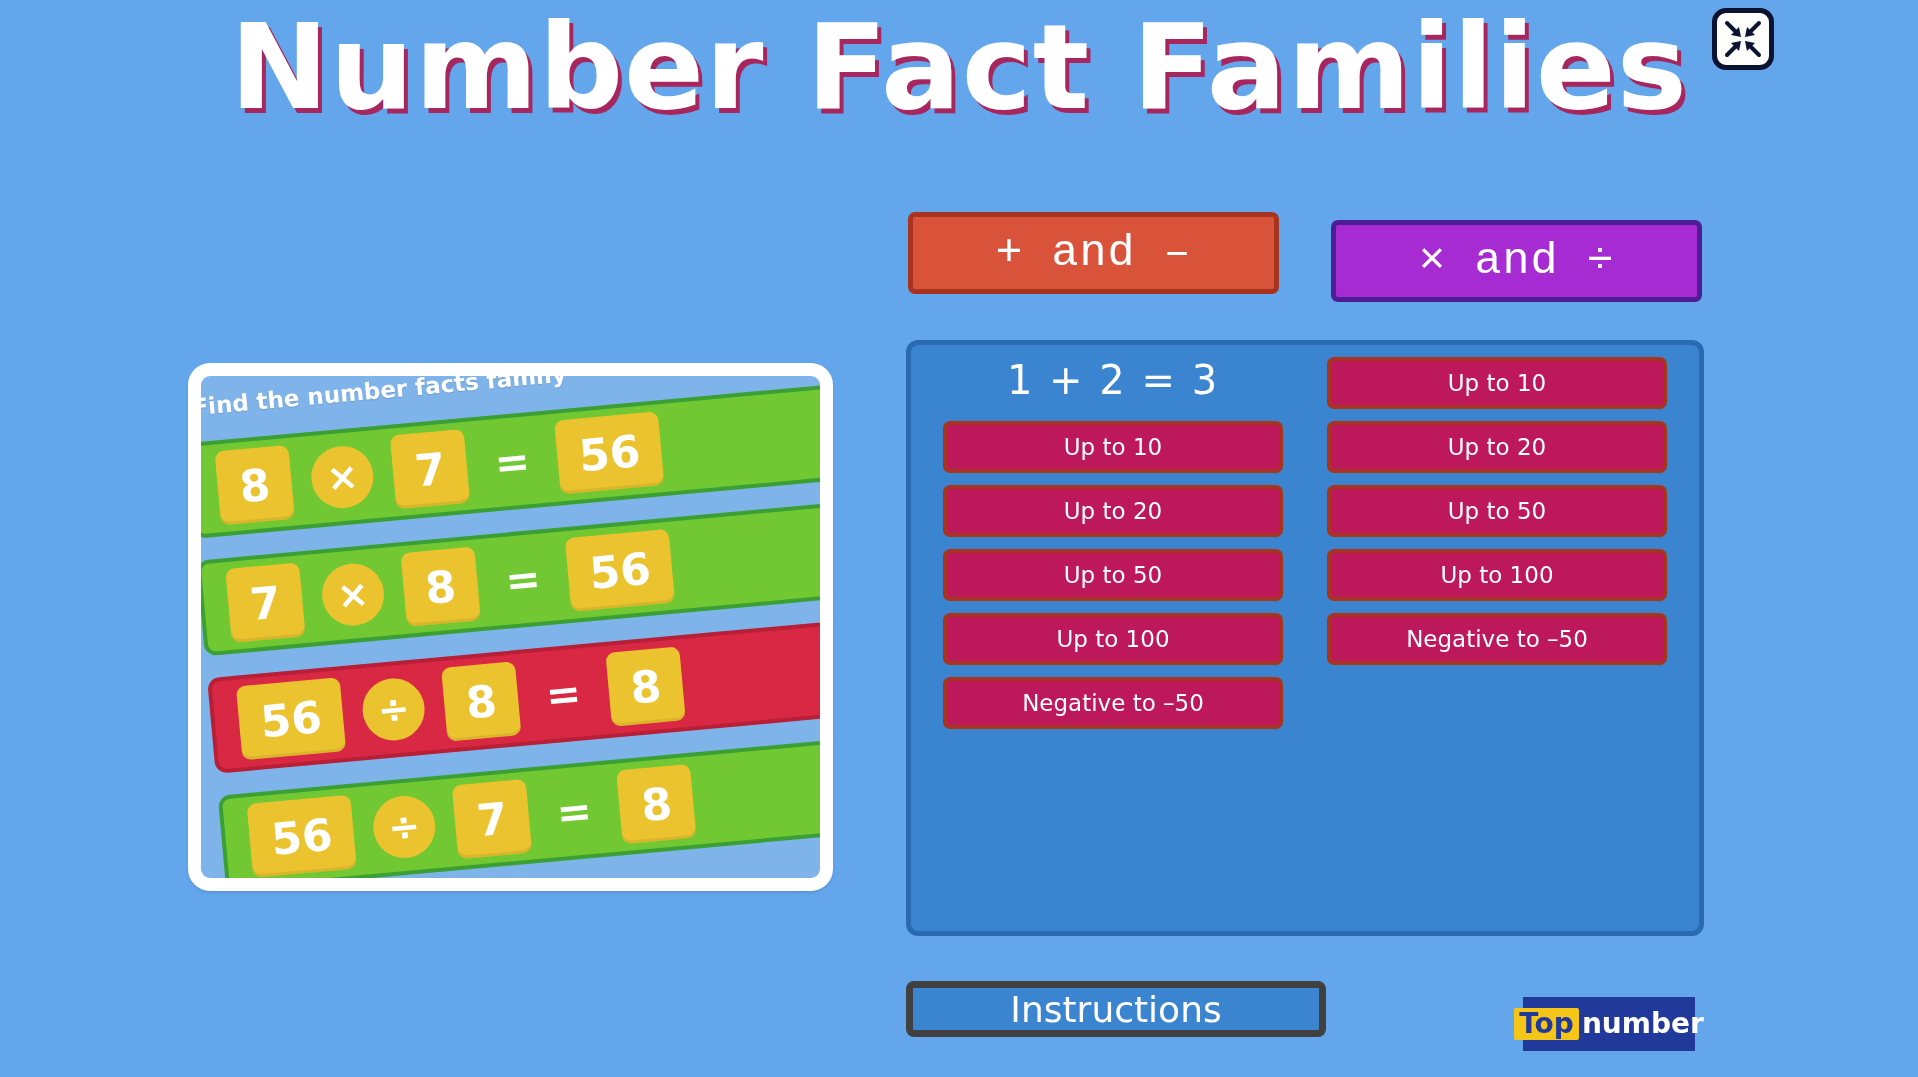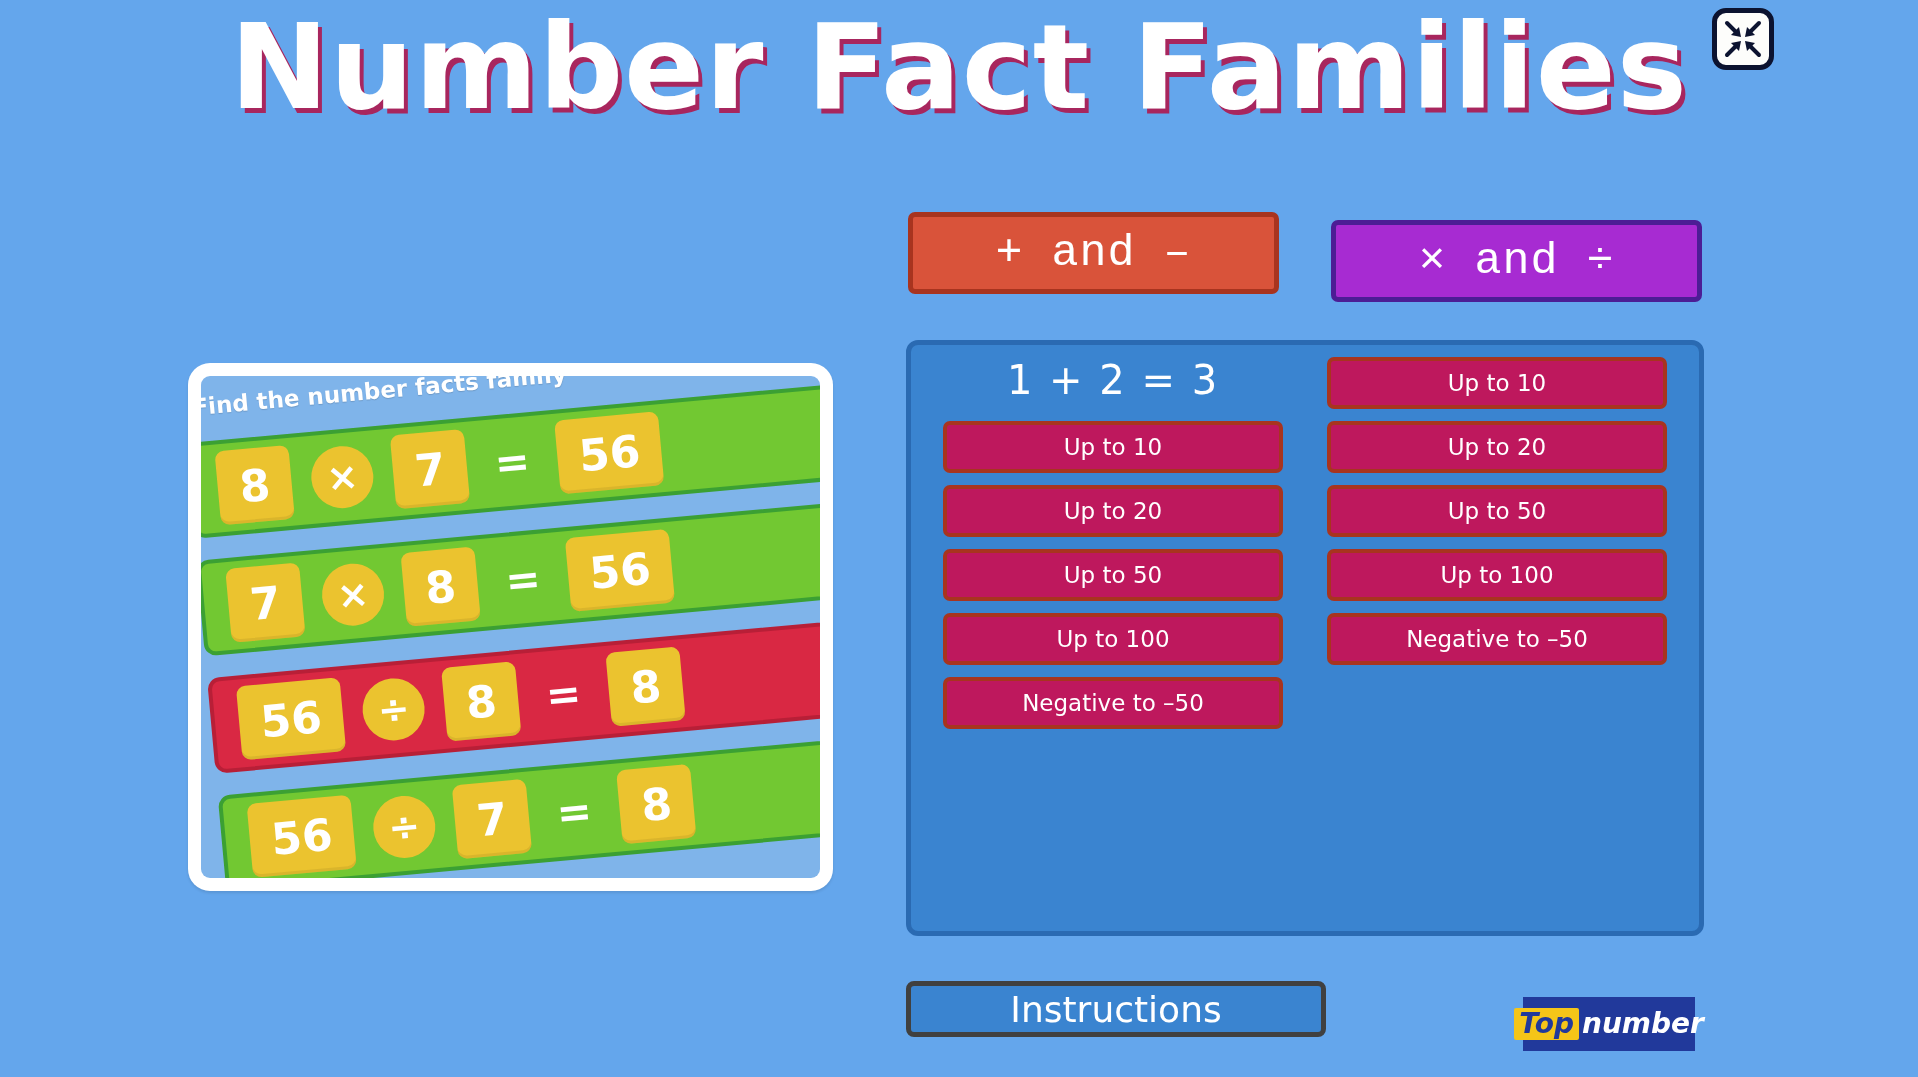--- a/index.html
+++ b/index.html
@@ -233,21 +233,21 @@
   }
 
   
   #instructions-btn {
     position: absolute;
     left: 906px;
     top: 981px;
     width: 420px;
     height: 56px;
     background: #3a84d0;
-    border: 5px solid #404040;
+    border: 7px solid #404040;
     border-radius: 8px;
     box-sizing: border-box;
     display: flex;
     align-items: center;
     justify-content: center;
     color: #ffffff;
     font-family: "DejaVu Sans", sans-serif;
     font-size: 36px;
     cursor: pointer;
   }
@@ -257,21 +257,20 @@
     position: absolute;
     left: 1523px;
     top: 997px;
     width: 172px;
     height: 54px;
     background: #21399b;
     display: flex;
     align-items: center;
     justify-content: center;
     cursor: pointer;
-    font-style: italic;
   }
   #topmarks-logo .top-box {
     background: #f5c518;
     color: #21399b;
     font-family: "DejaVu Sans", sans-serif;
     font-size: 28px;
     font-weight: bold;
     padding: 1px 5px;
     border-radius: 2px;
     line-height: 1.05;

